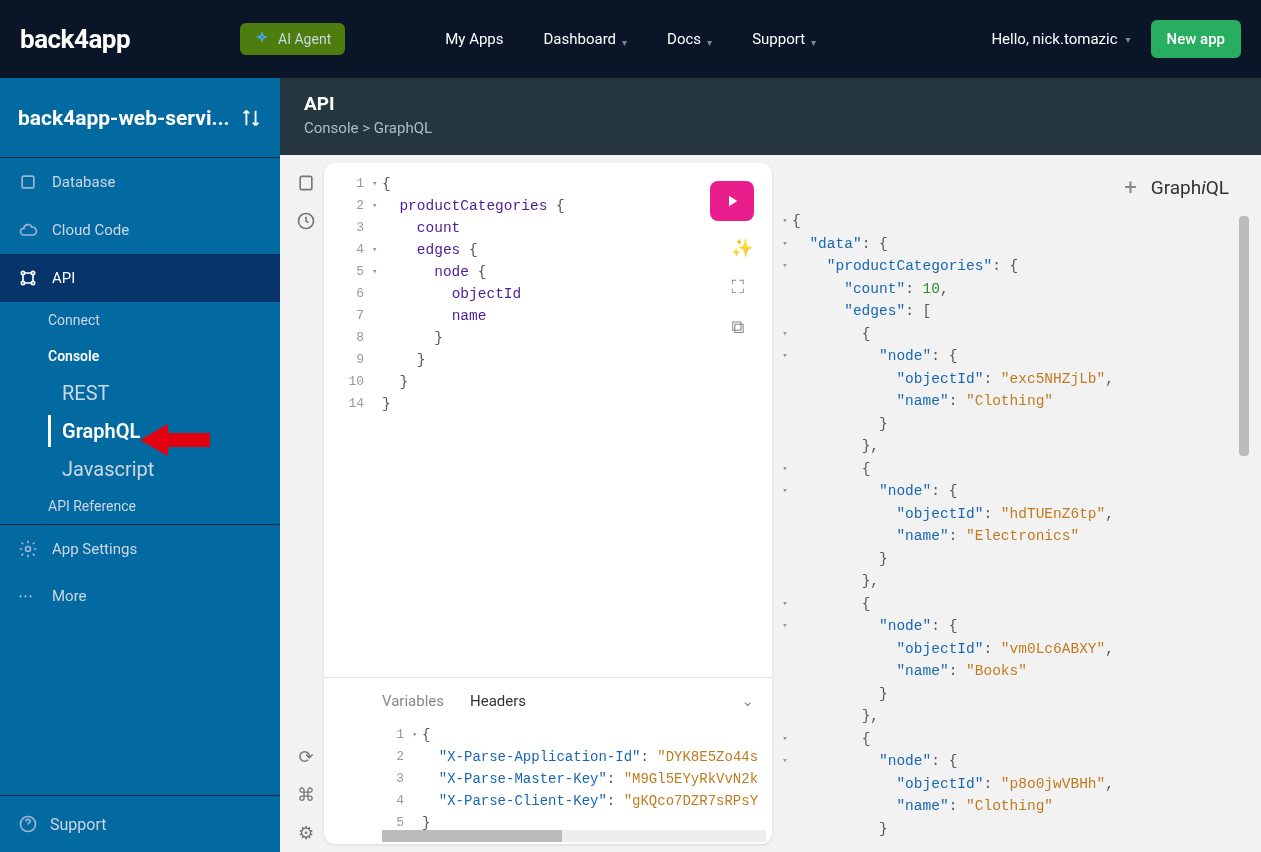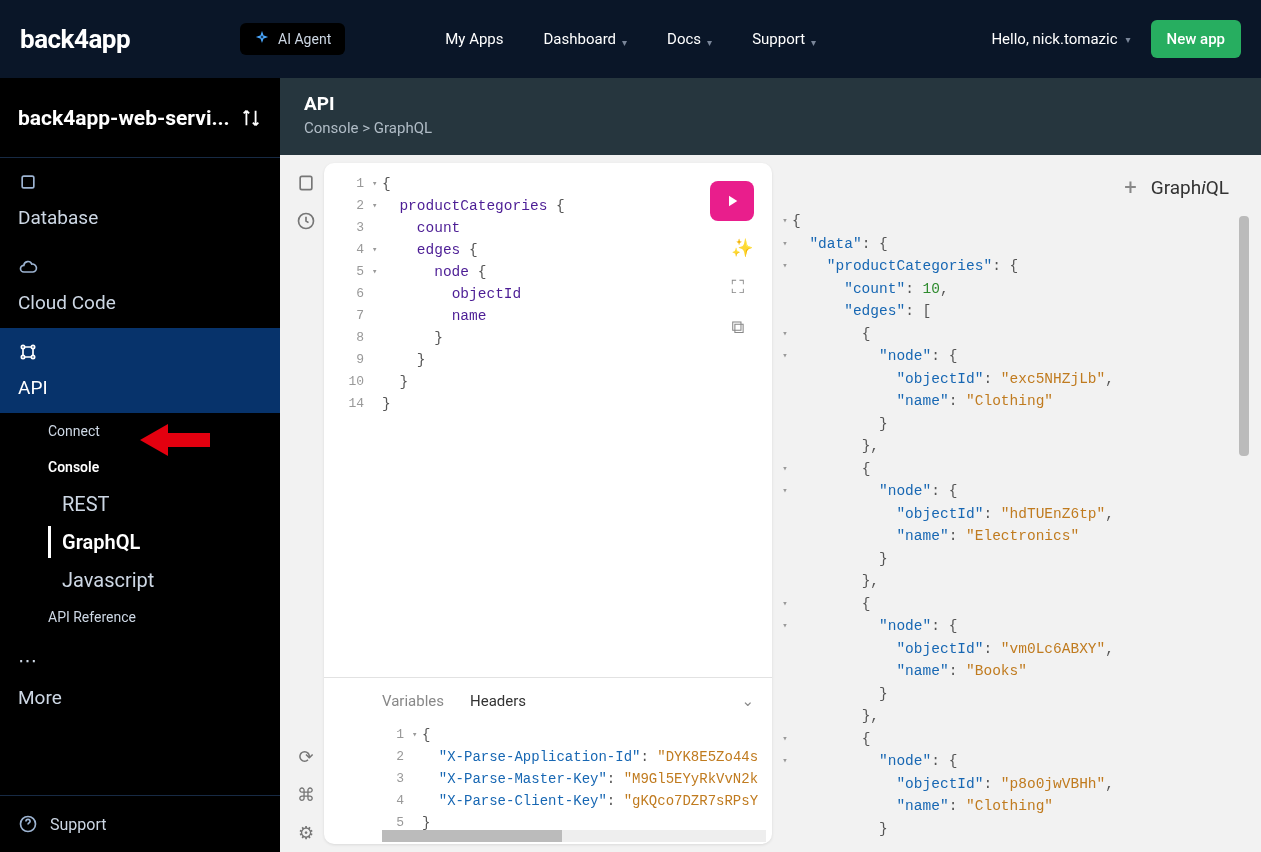--- a/index.html
+++ b/index.html
@@ -1,35 +1,35 @@
 <!DOCTYPE html>
 <html><head>
 <meta charset="utf-8">
 <style>
 * { margin: 0; padding: 0; box-sizing: border-box; }
 body { font-family: -apple-system, BlinkMacSystemFont, 'Segoe UI', Roboto, sans-serif; background: #0a1628; height: 852px; width: 1261px; overflow: hidden; }
 
 
 .topnav { height: 78px; background: #0a1628; display: flex; align-items: center; padding: 0 20px; color: #fff; }
 .logo { font-size: 26px; font-weight: 700; letter-spacing: -0.5px; }
-.ai-agent { margin-left: 110px; background: #000000; padding: 8px 14px; border-radius: 6px; display: flex; align-items: center; gap: 8px; color: #cdd7e4; font-size: 14px; }
+.ai-agent { margin-left: 110px; background: #4d7c0f; padding: 8px 14px; border-radius: 6px; display: flex; align-items: center; gap: 8px; color: #cdd7e4; font-size: 14px; }
 .nav-links { display: flex; gap: 40px; margin-left: 100px; align-items: center; }
 .nav-link { color: #fff; font-size: 15px; display: flex; align-items: flex-end; gap: 6px; cursor: pointer; }
 .chev { font-size: 10px; color: #7a8699; }
 .spacer { flex: 1; }
 .greeting { font-size: 15px; color: #fff; display: flex; align-items: center; gap: 8px; }
 .new-app-btn { background: #27ae60; color: #fff; padding: 10px 16px; border-radius: 6px; font-size: 15px; font-weight: 500; cursor: pointer; margin-left: 20px; }
 
 
 .layout { display: flex; height: calc(852px - 78px); }
 
 
-.sidebar { width: 280px; background: #000000; color: #cdd7e4; display: flex; flex-direction: column; }
+.sidebar { width: 280px; background: #0369a1; color: #cdd7e4; display: flex; flex-direction: column; }
 .app-name-bar { height: 80px; display: flex; align-items: center; justify-content: space-between; padding: 0 18px; font-size: 21px; font-weight: 700; color: #fff; border-bottom: 1px solid #172a44; }
-.side-item { display: flex; align-items: flex-start; gap: 14px; padding: 14px 18px; font-size: 19px; cursor: pointer; flex-direction: column; }
+.side-item { display: flex; align-items: center; gap: 14px; padding: 14px 18px; font-size: 15px; cursor: pointer; }
 .side-item.active { background: #07336b; color: #fff; }
 .side-item svg, .side-icon { width: 20px; height: 20px; flex-shrink: 0; }
 .sub-items { padding-left: 48px; }
 .sub-item { padding: 10px 0; font-size: 14px; cursor: pointer; }
 .sub-sub { padding-left: 14px; }
 .sub-sub-item { padding: 7px 0; font-size: 20px; cursor: pointer; position: relative; }
 .sub-sub-item.active { color: #fff; font-weight: 600; }
 .sub-sub-item.active::before { content:''; position:absolute; left:-14px; top:3px; bottom:3px; width:3px; background:#fff; }
 .active-sub { color: #fff; font-weight: 600; }
 .support-bar { margin-top: auto; border-top: 1px solid #172a44; padding: 18px; display: flex; align-items: center; gap: 12px; }
@@ -155,20 +155,27 @@
     <div class="sub-items">
       <div class="sub-item">Connect</div>
       <div class="sub-item active-sub">Console</div>
       <div class="sub-sub">
         <div class="sub-sub-item">REST</div>
         <div class="sub-sub-item active">GraphQL</div>
         <div class="sub-sub-item">Javascript</div>
       </div>
       <div class="sub-item">API Reference</div>
     </div>
+    <div class="side-item" style="border-top:1px solid #172a44">
+      <svg viewBox="0 0 24 24" fill="none" stroke="#9db4d2" stroke-width="2">
+          <circle cx="12" cy="12" r="3"></circle>
+          <path d="M12 2v3M12 19v3M4.2 4.2l2.1 2.1M17.7 17.7l2.1 2.1M2 12h3M19 12h3M4.2 19.8l2.1-2.1M17.7 6.3l2.1-2.1"></path>
+        </svg>
+      <span>App Settings</span>
+    </div>
     <div class="side-item">
       <span style="width:20px;letter-spacing:2px">⋯</span>
       <span>More</span>
     </div>
     <div class="support-bar">
       <svg width="20" height="20" viewBox="0 0 24 24" fill="none" stroke="#9db4d2" stroke-width="2">
           <circle cx="12" cy="12" r="9"></circle>
           <path d="M9.5 9a2.5 2.5 0 015 0c0 1.5-2.5 2-2.5 3.5M12 17h.01"></path>
         </svg>
       <span>Support</span>

